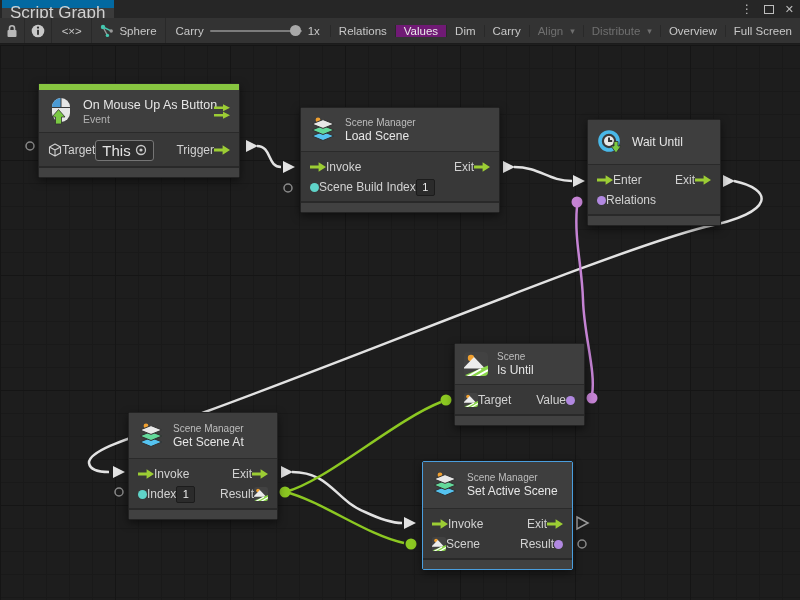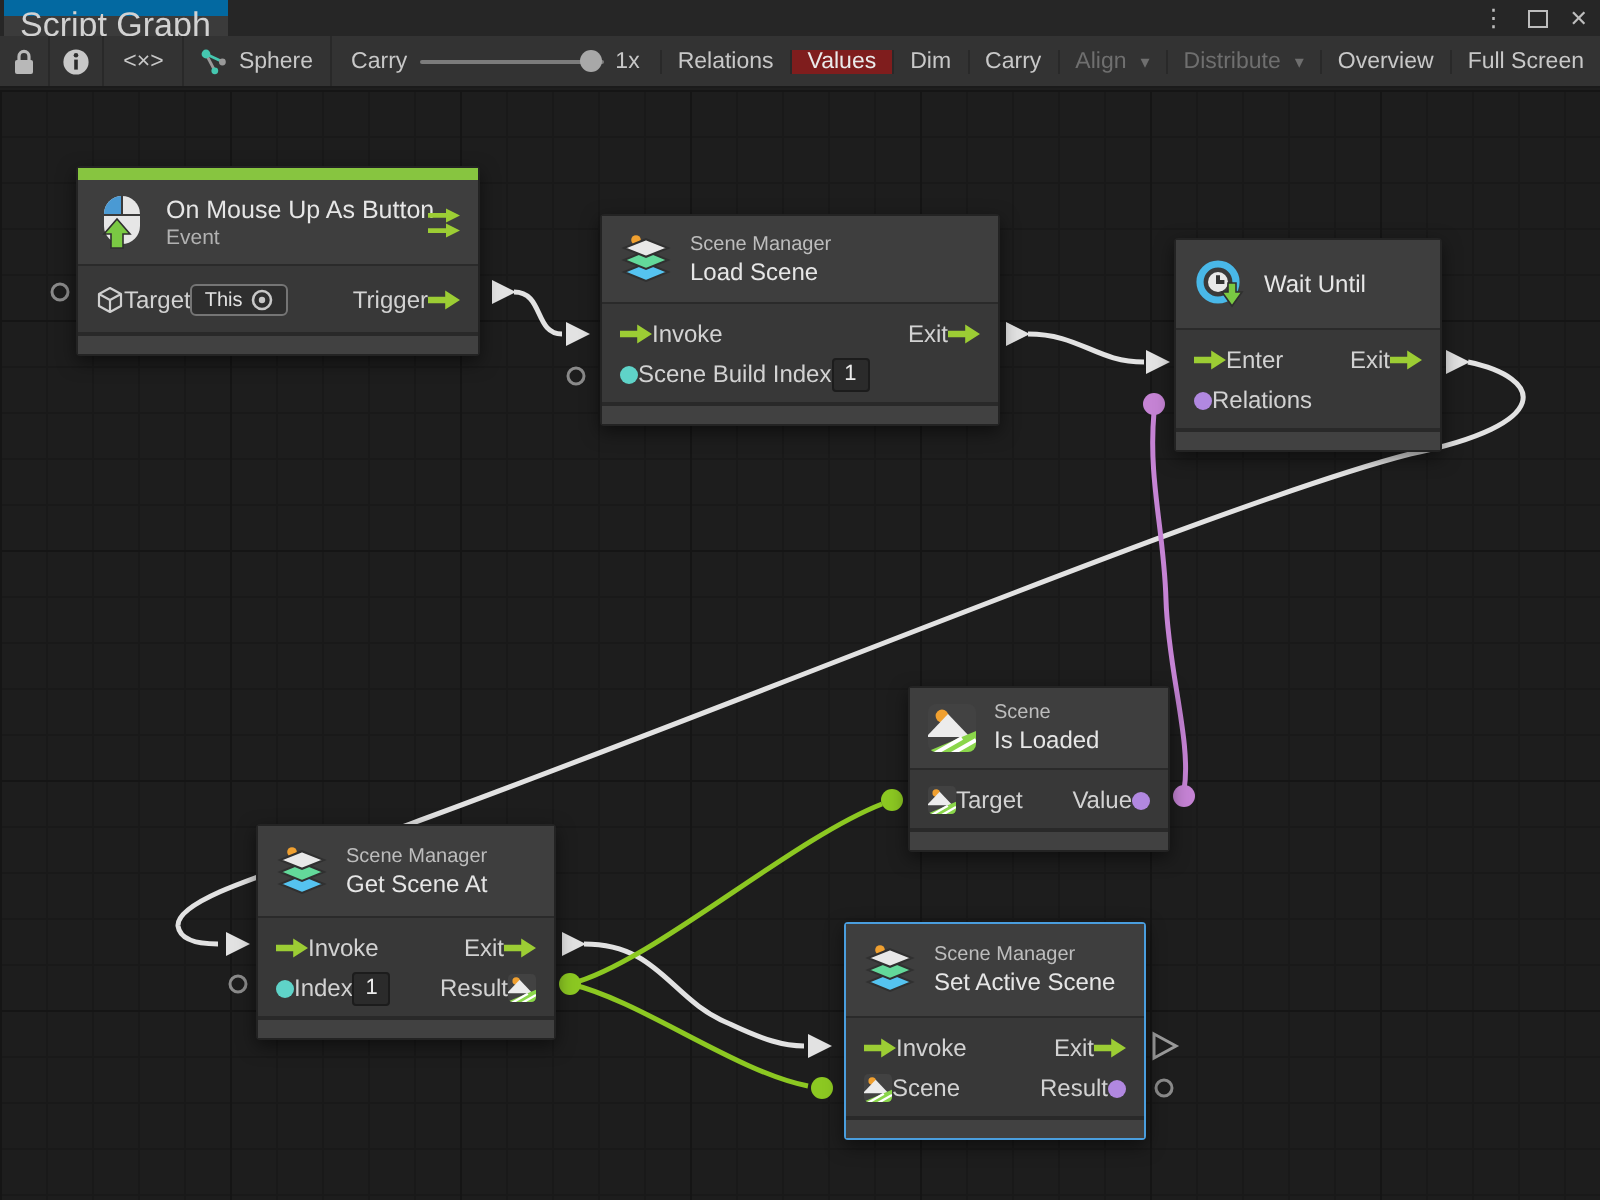--- a/index.html
+++ b/index.html
@@ -18,21 +18,21 @@
        display:flex;align-items:center;padding-left:8px;text-align:center;}
   .winctl{position:absolute;right:6px;top:0;height:18px;display:flex;align-items:center;gap:11px;color:#bdbdbd;font-size:11px;z-index:6;}
   .winctl .dots{font-size:12px;letter-spacing:0;}
   .maxbox{display:inline-block;width:8px;height:7px;border:1.5px solid #bdbdbd;}
   .toolbar{position:absolute;top:18px;left:0;right:0;height:26px;background:#333;
        border-bottom:1px solid #1b1b1b;display:flex;align-items:stretch;color:#c8c8c8;
        font-size:11.5px;z-index:5;box-sizing:border-box;}
   .tbtn{display:flex;align-items:center;justify-content:center;gap:5px;padding:0 8px;
        border-right:1px solid #292929;white-space:nowrap;}
   .tbtn.icon-only{padding:0 6px;}
-  .tbtn.active{background:#7f1d1d;color:#eaeaea;}
+  .tbtn.active{background:#701a75;color:#eaeaea;}
   .tbtn.disabled{color:#6f6f6f;}
   .tgroup-right{margin-left:auto;display:flex;align-items:center;}
   .tgroup-right .tbtn{border-left:1px solid #292929;border-right:none;}
   .zoomwrap{display:flex;align-items:center;gap:6px;padding:0 10px;}
   .ztrack{position:relative;width:92px;height:2px;background:#7c7c7c;border-radius:1px;}
   .zhandle{position:absolute;right:1px;top:-4.5px;width:11px;height:11px;border-radius:50%;background:#a8a8a8;}
   .dd{font-size:9px;margin-left:2px;}
 
   
   .canvas{position:absolute;top:45px;left:0;width:800px;height:555px;background:#1d1d1d;
@@ -68,21 +68,21 @@
   .row{display:flex;align-items:center;gap:0;padding:0 9px;height:20px;font-size:12px;color:#d2d2d2;}
   .row.tall{height:24px;}
   .grow{flex:1;}
   .foot{height:9px;background:#414141;border-top:2px solid #292929;}
   .dot{width:9px;height:9px;border-radius:50%;flex:none;}
   .dot.teal{background:var(--port-teal);}
   .dot.purple{background:var(--port-purple);}
   .field{background:#2b2b2b;border:1px solid #1c1c1c;border-radius:2px;min-width:9px;
          padding:1px 4px;font-size:11px;color:#ececec;text-align:center;line-height:13px;}
   .this-widget{display:flex;align-items:center;gap:4px;background:#2e2e2e;border:1px solid #757575;
-         border-radius:3px;padding:1px 6px;font-size:10px;color:#e2e2e2;}
+         border-radius:3px;padding:1px 6px;font-size:15px;color:#e2e2e2;}
   .flow{color:var(--flow-green);flex:none;}
   .ic{flex:none;display:block;}
 </style>
 </head>
 <body>
 
 <svg width="0" height="0" style="position:absolute">
   <defs>
     <clipPath id="sceneclip">
         <rect width="24" height="24" rx="4"></rect>
@@ -299,21 +299,21 @@
     <div class="foot"></div>
   </div>
 
   <div class="node" style="left:454px;top:343px;width:131px;">
     <div class="head h40">
       <svg class="ic" width="24" height="24">
           <use href="#ic-scene"></use>
         </svg>
       <div class="titles">
         <div class="cat">Scene</div>
-        <div class="title">Is Loaded</div>
+        <div class="title">Is Until</div>
       </div>
     </div>
     <div class="body">
       <div class="row">
         <svg class="ic" width="14" height="14">
             <use href="#ic-scene"></use>
           </svg>
         <span>Target</span>
         <span class="grow"></span>
         <span>Value</span>

